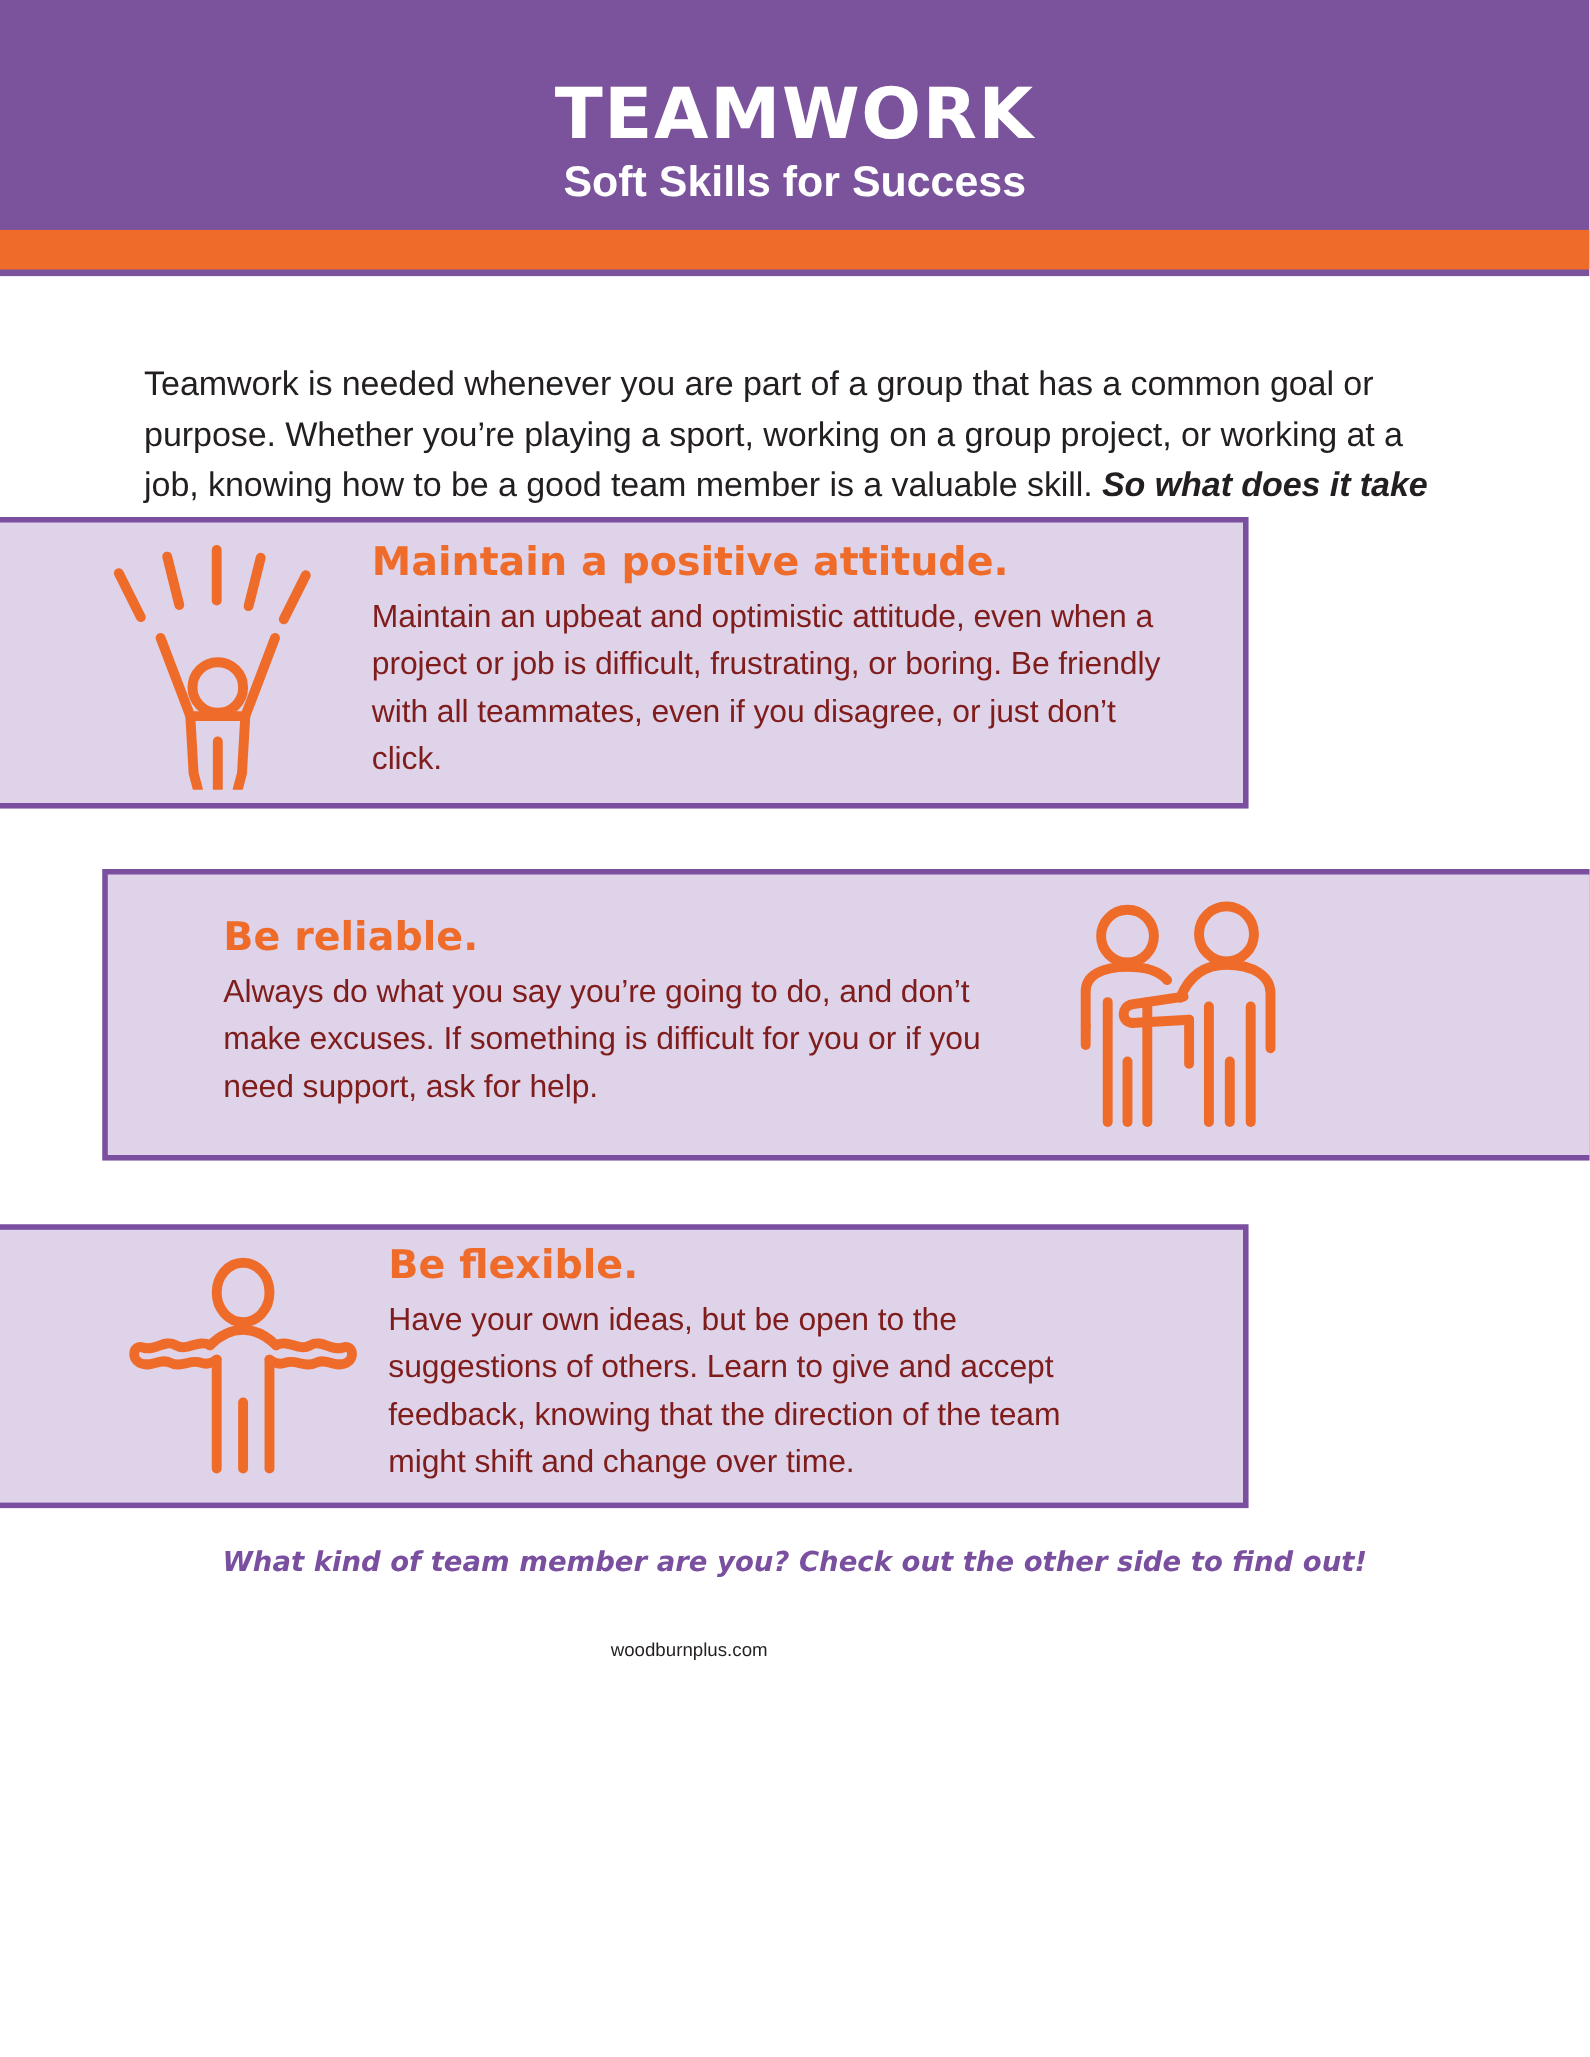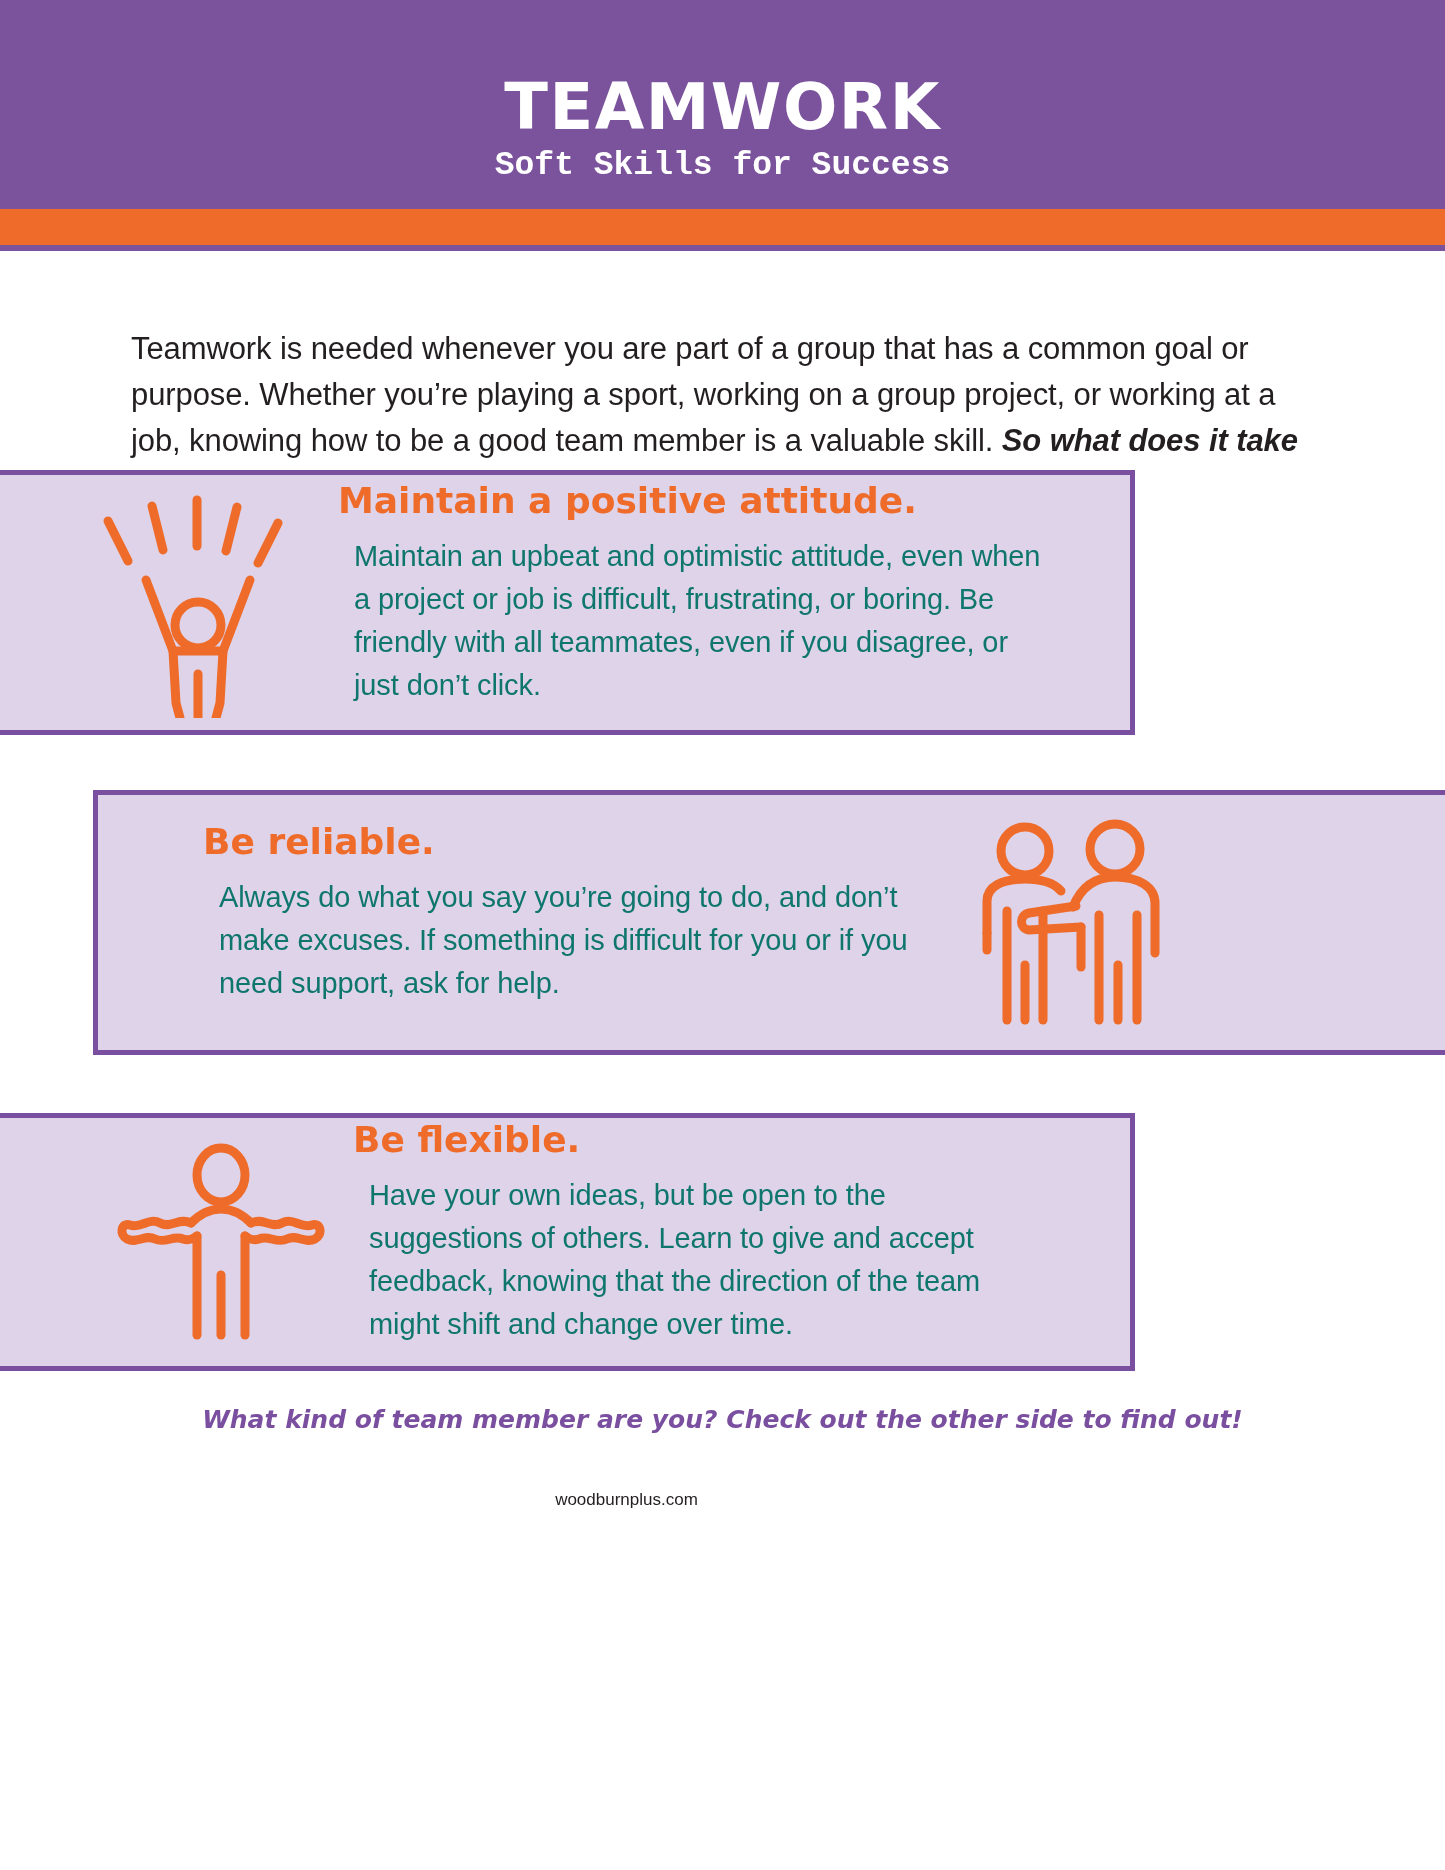--- a/index.html
+++ b/index.html
@@ -35,22 +35,22 @@
     font-family: "DejaVu Sans", sans-serif;
     font-size: 64px;
     font-weight: bold;
     letter-spacing: 1.5px;
     line-height: 1;
     margin: 0 0 10px 0;
     text-align: center;
   }
   .header-subtitle {
     color: #ffffff;
-    font-family: Liberation Mono, monospace;
-    font-size: 33px;
+    font-family: Liberation Sans, sans-serif;
+    font-size: 39px;
     font-weight: bold;
     line-height: 1;
     margin: 0;
     text-align: center;
   }
   .accent-bar {
     position: absolute;
     left: 0;
     top: 209px;
     width: 1445px;
@@ -114,25 +114,25 @@
   }
   .card-heading {
     color: #ef6b2a;
     font-family: "DejaVu Sans", sans-serif;
     font-weight: bold;
     font-size: 36px;
     line-height: 1;
     margin: 0 0 10px 0;
   }
   .card-text {
-    color: #0f766e;
+    color: #7f1d1d;
     font-family: "Liberation Sans", sans-serif;
     font-size: 29px;
     line-height: 43px;
-    margin: 16px;
+    margin: 0;
     letter-spacing: -0.1px;
   }
 
   
   .card-1 .card-icon { width: 250px; margin-left: 70px; }
   .card-1 .card-body { padding-left: 18px; padding-right: 60px; }
 
   .card-2 { flex-direction: row; }
   .card-2 .card-body { padding-left: 105px; padding-right: 20px; }
   .card-2 .card-icon { width: 230px; margin-right: 260px; }

